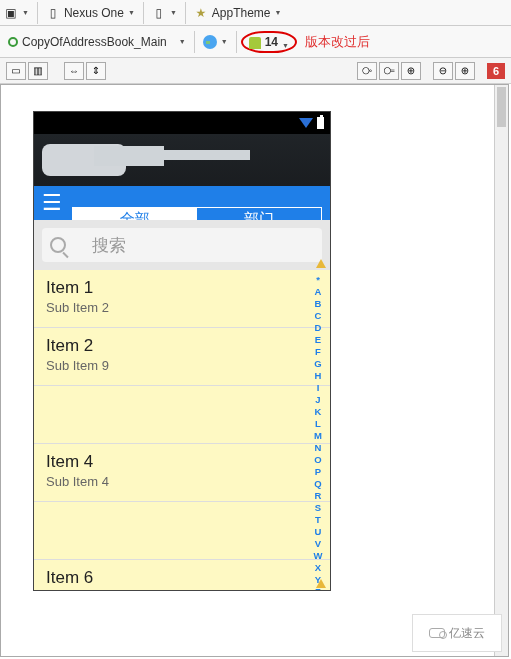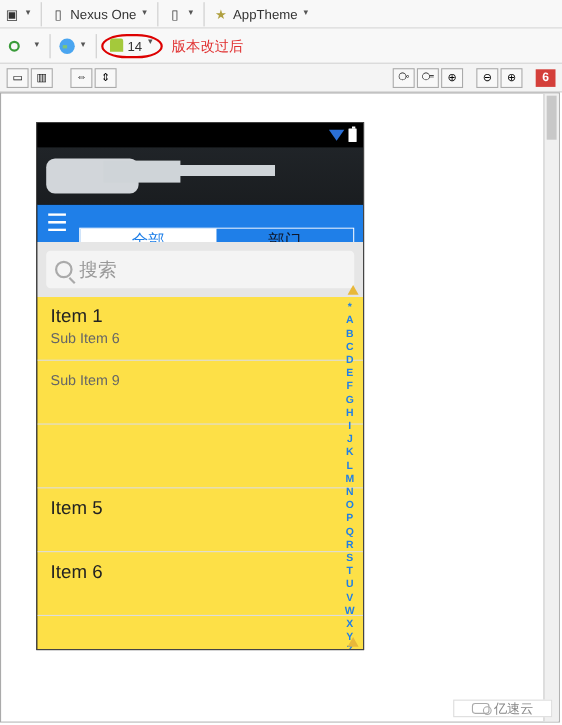--- a/index.html
+++ b/index.html
@@ -8,21 +8,21 @@
     .toolbar1, .toolbar2 { display: flex; align-items: center; height: 26px; border-bottom: 1px solid #ccc; background: #f8f8f8; }
     .sep { width: 1px; height: 22px; background: #ccc; margin: 0 4px; }
     .tb-btn { display:flex; align-items:center; gap:4px; padding:2px 4px; font-size:12px; color:#333; cursor:pointer; }
     .dd-arrow { font-size:7px; color:#555; }
     .ico-sq { width:14px; height:14px; display:inline-flex; align-items:center; justify-content:center; }
 
     .toolbar2 { height: 32px; }
     .green-dot{ width:10px;height:10px;border:2px solid #3a9b3a;border-radius:50%; }
     .globe { width:14px;height:14px;border-radius:50%;background:#4aa5f0;position:relative;overflow:hidden; }
     .globe::after{content:'';position:absolute;left:3px;top:6px;width:4px;height:3px;background:#7cc47c;}
-    .api-group { display:flex;align-items:flex-start;gap:4px;padding:2px 6px;border:2px solid #d00;border-radius:50%/60%; }
+    .api-group { display:flex;align-items:flex-end;gap:4px;padding:2px 6px;border:2px solid #d00;border-radius:50%/60%;font-weight:bold; }
     .android-ico{width:12px;height:12px;background:#a4c93b;border-radius:2px 2px 0 0;position:relative;}
     .red-text{ color:#e03030;font-size:13px;margin-left:8px; }
 
     .toolbar3 { display:flex;align-items:center;height:26px;border-bottom:1px solid #d0d0d0;background:#f4f4f4;padding:0 6px;gap:2px; }
     .sqbtn {width:20px;height:18px;border:1px solid #aaa;background:#f8f8f8;display:inline-flex;align-items:center;justify-content:center;font-size:10px;cursor:pointer;}
     .spacer{flex:1;}
     .err-badge{width:18px;height:16px;background:#d43f3a;color:#fff;font-size:11px;font-weight:bold;display:inline-flex;align-items:center;justify-content:center;}
 
     .canvas-wrap{position:relative;width:509px;height:573px;border:1px solid #aaa;overflow:hidden;}
     .vscroll{position:absolute;right:0;top:0;bottom:0;width:14px;background:#f0f0f0;border-left:1px solid #ccc;}
@@ -37,39 +37,39 @@
     .logo-bar{height:52px;background:linear-gradient(#202428,#1a1d20);position:relative;}
     .redact1{position:absolute;left:8px;top:10px;width:84px;height:32px;background:#d2d6da;border-radius:8px;}
     .redact2{position:absolute;left:60px;top:12px;width:70px;height:20px;background:#cfd4d8;}
     .redact3{position:absolute;left:120px;top:16px;width:96px;height:10px;background:#cfd4d8;}
 
     .tabbar{height:34px;background:#1f7fe8;display:flex;align-items:center;padding:0 8px;gap:10px;}
     .ham{color:#fff;font-size:22px;line-height:1;cursor:pointer;}
     .tab-wrap{flex:1;display:flex;border:1px solid #fff;height:24px;margin-top:32px;}
     .tab{flex:1;display:flex;align-items:center;justify-content:center;font-size:15px;cursor:pointer;}
     .tab.active{background:#fff;color:#1f7fe8;}
-    .tab.inactive{background:#1f7fe8;color:#0f172a;}
+    .tab.inactive{background:#1f7fe8;color:#ffffff;}
 
     .search-row{padding:8px;background:#e6e6e6;position:relative;}
     .search-box{height:34px;background:#f4f4f4;border-radius:4px;display:flex;align-items:center;padding:0 8px;gap:6px;}
     .search-ico{width:16px;height:16px;border:2px solid #aaa;border-radius:50%;position:relative;}
     .search-ico::after{content:'';position:absolute;right:-5px;bottom:-5px;width:7px;height:2px;background:#aaa;transform:rotate(45deg);}
-    .search-txt{color:#999;font-size:17px;}
+    .search-txt{color:#999;font-size:17px;margin-left:20px;}
     .warn-tri{width:0;height:0;border-left:5px solid transparent;border-right:5px solid transparent;border-bottom:9px solid #e8b83a;}
     .warn-pos{position:absolute;right:4px;bottom:2px;}
 
-    .list-area{background:#fde047;position:relative;}
+    .list-area{background:#fef9c3;position:relative;}
     .list-item{height:58px;border-bottom:1px solid #ddd;padding:8px 12px;}
     .li-title{font-size:17px;color:#222;}
     .li-sub{font-size:13px;color:#666;margin-top:2px;}
     .idx-bar{position:absolute;right:6px;top:4px;bottom:4px;width:12px;display:flex;flex-direction:column;align-items:center;}
     .idx-l{font-size:9.5px;color:#1f7fe8;font-weight:bold;line-height:12px;cursor:pointer;}
     .warn-idx{position:absolute;right:4px;bottom:2px;}
 
-    .watermark{position:absolute;right:6px;bottom:4px;width:90px;height:16px;border:1px solid #ddd;background:#fff;display:flex;align-items:center;justify-content:center;font-size:12px;color:#888;}
+    .watermark{position:absolute;right:6px;bottom:4px;width:90px;height:38px;border:1px solid #ddd;background:#fff;display:flex;align-items:center;justify-content:center;font-size:12px;color:#888;}
     .wm-ico{width:16px;height:10px;border:1px solid #aaa;border-radius:3px;margin-right:4px;position:relative;}
     .wm-ico::after{content:'';position:absolute;left:9px;top:2px;width:6px;height:6px;border:1px solid #aaa;border-radius:50%;}
   </style>
 </head>
 <body>
 
 <div class="toolbar1">
   <div class="tb-btn">
     <span class="ico-sq">▣</span>
     <span class="dd-arrow">▼</span>
@@ -89,20 +89,21 @@
   <div class="tb-btn">
     <span class="ico-sq" style="color:#b0a040">★</span>
     <span>AppTheme</span>
     <span class="dd-arrow">▼</span>
   </div>
 </div>
 
 <div class="toolbar2">
   <div class="tb-btn" style="padding-left:8px">
     <span class="green-dot"></span>
+    <span>CopyOfAddressBook_Main</span>
     <span class="dd-arrow" style="margin-left:8px">▼</span>
   </div>
   <div class="sep"></div>
   <div class="tb-btn">
     <span class="globe"></span>
     <span class="dd-arrow">▼</span>
   </div>
   <div class="sep"></div>
   <div class="tb-btn api-group">
     <span class="android-ico"></span>
@@ -153,29 +154,33 @@
       <div class="search-box">
         <div class="search-ico"></div>
         <span class="search-txt">搜索</span>
       </div>
       <div class="warn-tri warn-pos"></div>
     </div>
     <div class="list-area" id="list-area" style="height: 320px; overflow: hidden;">
 
       <div class="list-item">
           <div class="li-title">Item 1</div>
-          <div class="li-sub">Sub Item 6</div>
-        </div>
-        <div class="list-item">
+          <div class="li-sub">Sub Item 2</div>
+        </div>
+        <div class="list-item">
+          <div class="li-title">Item 2</div>
           <div class="li-sub">Sub Item 9</div>
         </div>
         <div class="list-item">
         </div>
         <div class="list-item">
-          <div class="li-title">Item 5</div>
+          <div class="li-title">Item 4</div>
+          <div class="li-sub">Sub Item 4</div>
+        </div>
+        <div class="list-item">
         </div>
         <div class="list-item">
           <div class="li-title">Item 6</div>
         </div>
 
     <div class="idx-bar" id="idx-bar">
           <span class="idx-l">*</span>
           <span class="idx-l">A</span>
           <span class="idx-l">B</span>
           <span class="idx-l">C</span>

